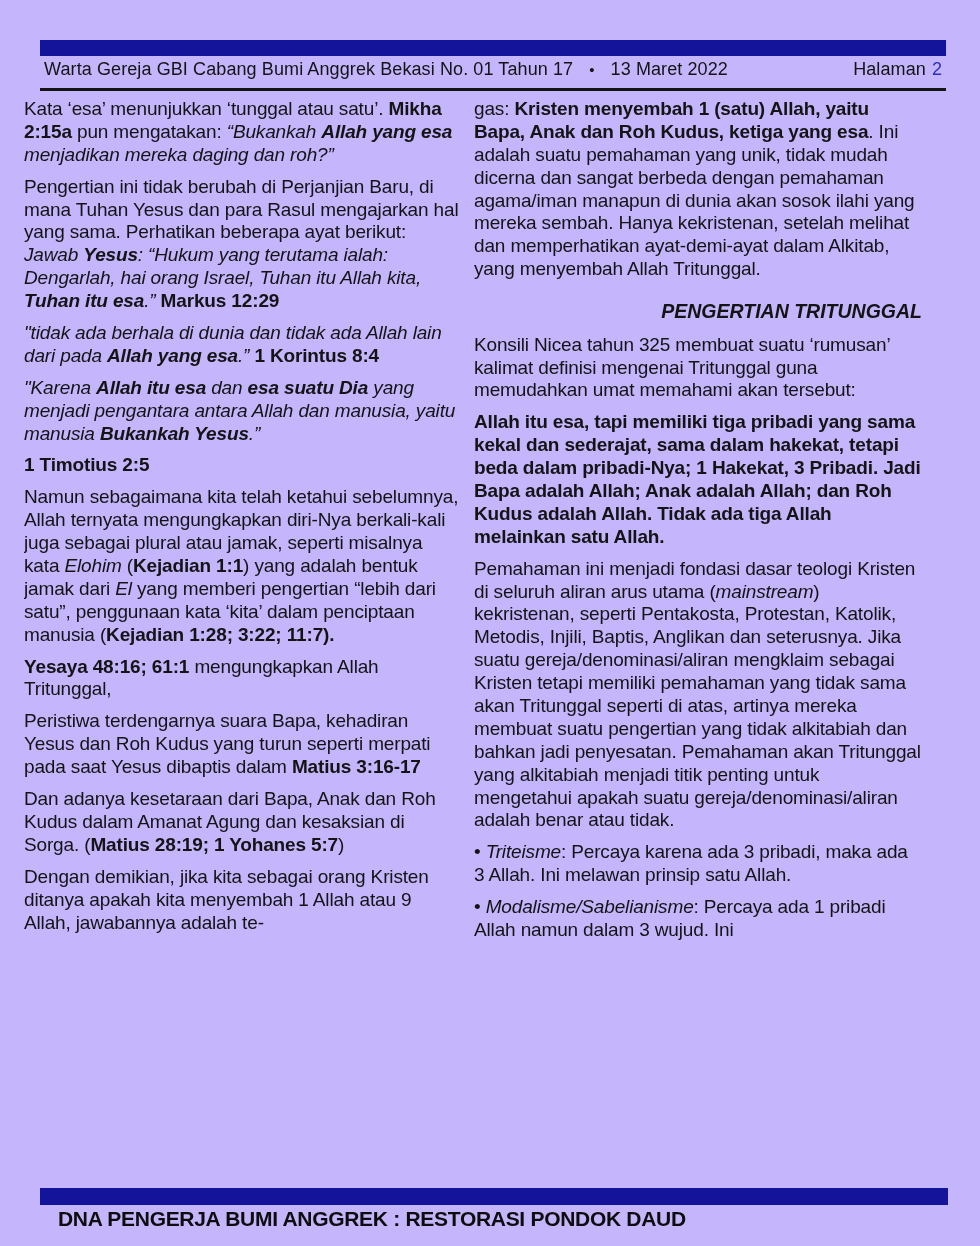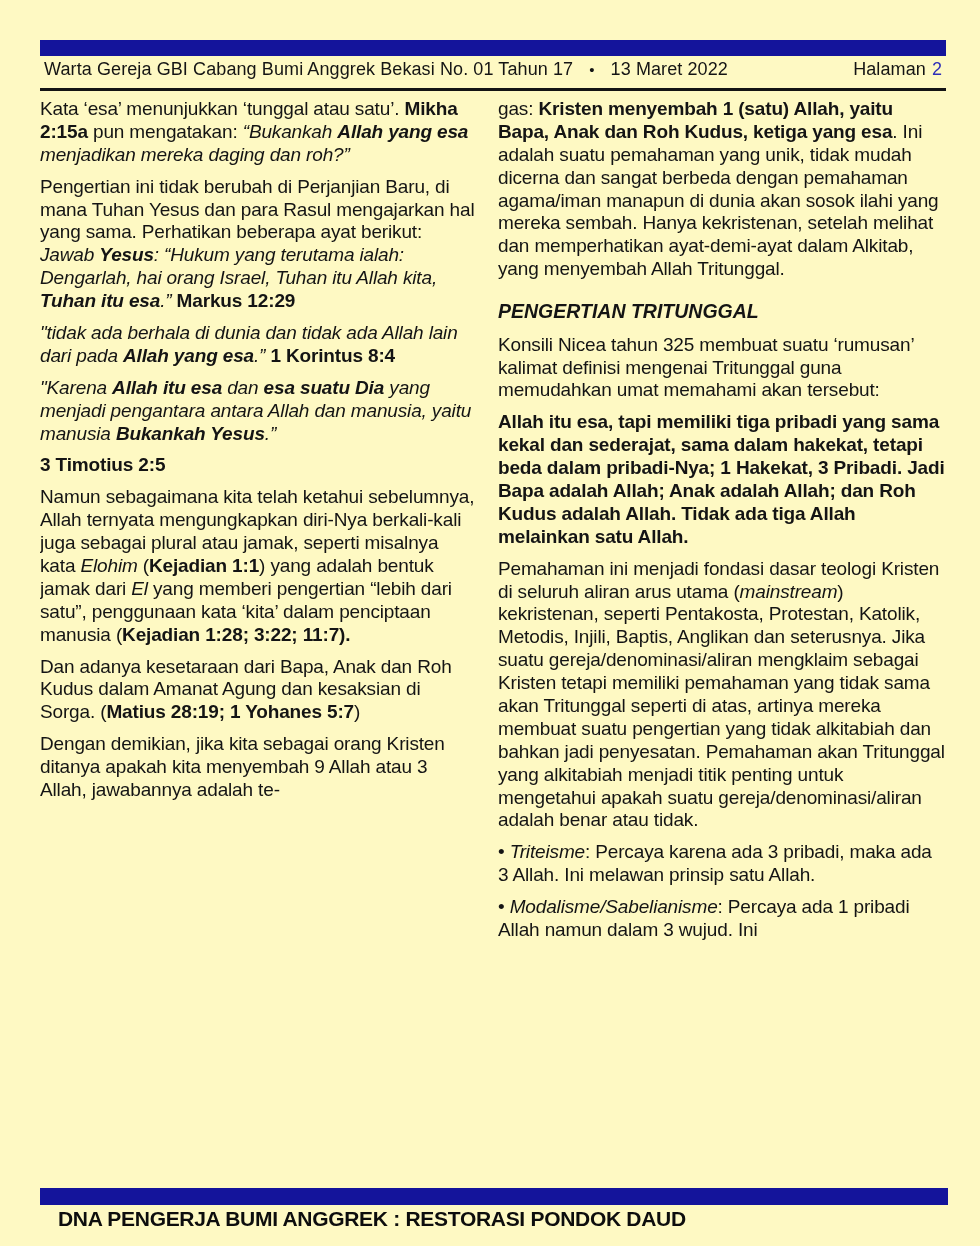--- a/index.html
+++ b/index.html
@@ -4,21 +4,21 @@
 <style>
   * { margin:0; padding:0; box-sizing:border-box; }
   html,body { background:#ffffff; }
   body {
     width:980px; height:1246px;
     font-family:"Liberation Sans","DejaVu Sans",sans-serif;
     color:#141414;
     position:relative;
     overflow:hidden;
   }
-  .page { position:absolute; inset:0; background:#fef9c3; }
+  .page { position:absolute; inset:0; background:#c4b5fd; }
 
   .topbar {
     position:absolute; left:40px; top:40px; width:906px; height:16px;
     background:#14149b;
   }
   .header-row {
     position:absolute; left:44px; top:59px; width:898px;
     display:flex; align-items:baseline; font-size:18px; letter-spacing:0.1px;
     white-space:nowrap;
   }
@@ -27,31 +27,31 @@
   .header-bullet { margin:0 16px; font-size:15px; }
   .header-spacer { flex:1; }
   .header-page { }
   .page-num { color:#2e2eb8; margin-left:6px; }
   .header-rule {
     position:absolute; left:40px; top:88px; width:906px; height:3px;
     background:#141414;
   }
 
   .content {
-    position:absolute; left:40px; top:98px; width:906px; height:1086px;
-    display:grid; grid-template-columns:438px 448px; column-gap:20px;
+    position:absolute; left:24px; top:98px; width:906px; height:1086px;
+    display:grid; grid-template-columns:438px 448px; column-gap:12px;
     overflow:hidden;
   }
   .column { }
   .para {
     font-size:19px; line-height:1.205; margin-bottom:9px;
     letter-spacing:-0.15px;
   }
   .para.heading {
-    margin-top:19px; margin-bottom:10px; font-size:19.5px; letter-spacing:0;
+    margin-top:19px; margin-bottom:10px; font-size:19.5px; letter-spacing:0;text-align:right;
   }
   .b  { font-weight:700; }
   .i  { font-style:italic; }
   .bi { font-weight:700; font-style:italic; }
 
   .footer-bar {
     position:absolute; left:40px; top:1188px; width:908px; height:17px;
     background:#14149b;
   }
   .footer-text {
@@ -80,24 +80,26 @@
   </div>
 
   <div class="header-rule"></div>
 
   <div class="content">
     <div class="column" id="col-left">
         <div class="para"><span>Kata ‘esa’ menunjukkan ‘tunggal atau satu’. </span><span class="b">Mikha 2:15a</span><span> pun mengatakan: </span><span class="i">“Bukankah </span><span class="bi">Allah yang esa</span><span class="i"> menjadikan mereka daging dan roh?”</span></div>
         <div class="para"><span>Pengertian ini tidak berubah di Perjanjian Baru, di mana Tuhan Yesus dan para Rasul mengajarkan hal yang sama. Perhatikan beberapa ayat berikut: </span><span class="i">Jawab </span><span class="bi">Yesus</span><span class="i">: “Hukum yang terutama ialah: Dengarlah, hai orang Israel, Tuhan itu Allah kita, </span><span class="bi">Tuhan itu esa</span><span class="i">.” </span><span class="b">Markus 12:29</span></div>
         <div class="para"><span class="i">"tidak ada berhala di dunia dan tidak ada Allah lain dari pada </span><span class="bi">Allah yang esa</span><span class="i">.” </span><span class="b">1 Korintus 8:4</span></div>
         <div class="para"><span class="i">"Karena </span><span class="bi">Allah itu esa</span><span class="i"> dan </span><span class="bi">esa suatu Dia</span><span class="i"> yang menjadi pengantara antara Allah dan manusia, yaitu manusia </span><span class="bi">Bukankah Yesus</span><span class="i">.”</span></div>
-        <div class="para"><span class="b">3 Timotius 2:5</span></div>
+        <div class="para"><span class="b">1 Timotius 2:5</span></div>
         <div class="para"><span>Namun sebagaimana kita telah ketahui sebelumnya, Allah ternyata mengungkapkan diri-Nya berkali-kali juga sebagai plural atau jamak, seperti misalnya kata </span><span class="i">Elohim</span><span> (</span><span class="b">Kejadian 1:1</span><span>) yang adalah bentuk jamak dari </span><span class="i">El</span><span> yang memberi pengertian “lebih dari satu”, penggunaan kata ‘kita’ dalam penciptaan manusia (</span><span class="b">Kejadian 1:28; 3:22; 11:7).</span></div>
+        <div class="para"><span class="b">Yesaya 48:16; 61:1</span><span> mengungkapkan Allah Tritunggal,</span></div>
+        <div class="para"><span>Peristiwa terdengarnya suara Bapa, kehadiran Yesus dan Roh Kudus yang turun seperti merpati pada saat Yesus dibaptis dalam </span><span class="b">Matius 3:16-17</span></div>
         <div class="para"><span>Dan adanya kesetaraan dari Bapa, Anak dan Roh Kudus dalam Amanat Agung dan kesaksian di Sorga. (</span><span class="b">Matius 28:19; 1 Yohanes 5:7</span><span>)</span></div>
-        <div class="para"><span>Dengan demikian, jika kita sebagai orang Kristen ditanya apakah kita menyembah 9 Allah atau 3 Allah, jawabannya adalah te-</span></div>
+        <div class="para"><span>Dengan demikian, jika kita sebagai orang Kristen ditanya apakah kita menyembah 1 Allah atau 9 Allah, jawabannya adalah te-</span></div>
       </div>
     <div class="column" id="col-right">
         <div class="para"><span>gas: </span><span class="b">Kristen menyembah 1 (satu) Allah, yaitu Bapa, Anak dan Roh Kudus, ketiga yang esa</span><span>. Ini adalah suatu pemahaman yang unik, tidak mudah dicerna dan sangat berbeda dengan pemahaman agama/iman manapun di dunia akan sosok ilahi yang mereka sembah. Hanya kekristenan, setelah melihat dan memperhatikan ayat-demi-ayat dalam Alkitab, yang menyembah Allah Tritunggal.</span></div>
         <div class="para heading"><span class="bi">PENGERTIAN TRITUNGGAL</span></div>
         <div class="para"><span>Konsili Nicea tahun 325 membuat suatu ‘rumusan’ kalimat definisi mengenai Tritunggal guna memudahkan umat memahami akan tersebut:</span></div>
         <div class="para"><span class="b">Allah itu esa, tapi memiliki tiga pribadi yang sama kekal dan sederajat, sama dalam hakekat, tetapi beda dalam pribadi-Nya; 1 Hakekat, 3 Pribadi. Jadi Bapa adalah Allah; Anak adalah Allah; dan Roh Kudus adalah Allah. Tidak ada tiga Allah melainkan satu Allah.</span></div>
         <div class="para"><span>Pemahaman ini menjadi fondasi dasar teologi Kristen di seluruh aliran arus utama (</span><span class="i">mainstream</span><span>) kekristenan, seperti Pentakosta, Protestan, Katolik, Metodis, Injili, Baptis, Anglikan dan seterusnya. Jika suatu gereja/denominasi/aliran mengklaim sebagai Kristen tetapi memiliki pemahaman yang tidak sama akan Tritunggal seperti di atas, artinya mereka membuat suatu pengertian yang tidak alkitabiah dan bahkan jadi penyesatan. Pemahaman akan Tritunggal yang alkitabiah menjadi titik penting untuk mengetahui apakah suatu gereja/denominasi/aliran adalah benar atau tidak.</span></div>
         <div class="para"><span>• </span><span class="i">Triteisme</span><span>: Percaya karena ada 3 pribadi, maka ada 3 Allah. Ini melawan prinsip satu Allah.</span></div>
         <div class="para"><span>• </span><span class="i">Modalisme/Sabelianisme</span><span>: Percaya ada 1 pribadi Allah namun dalam 3 wujud. Ini</span></div>
       </div>

